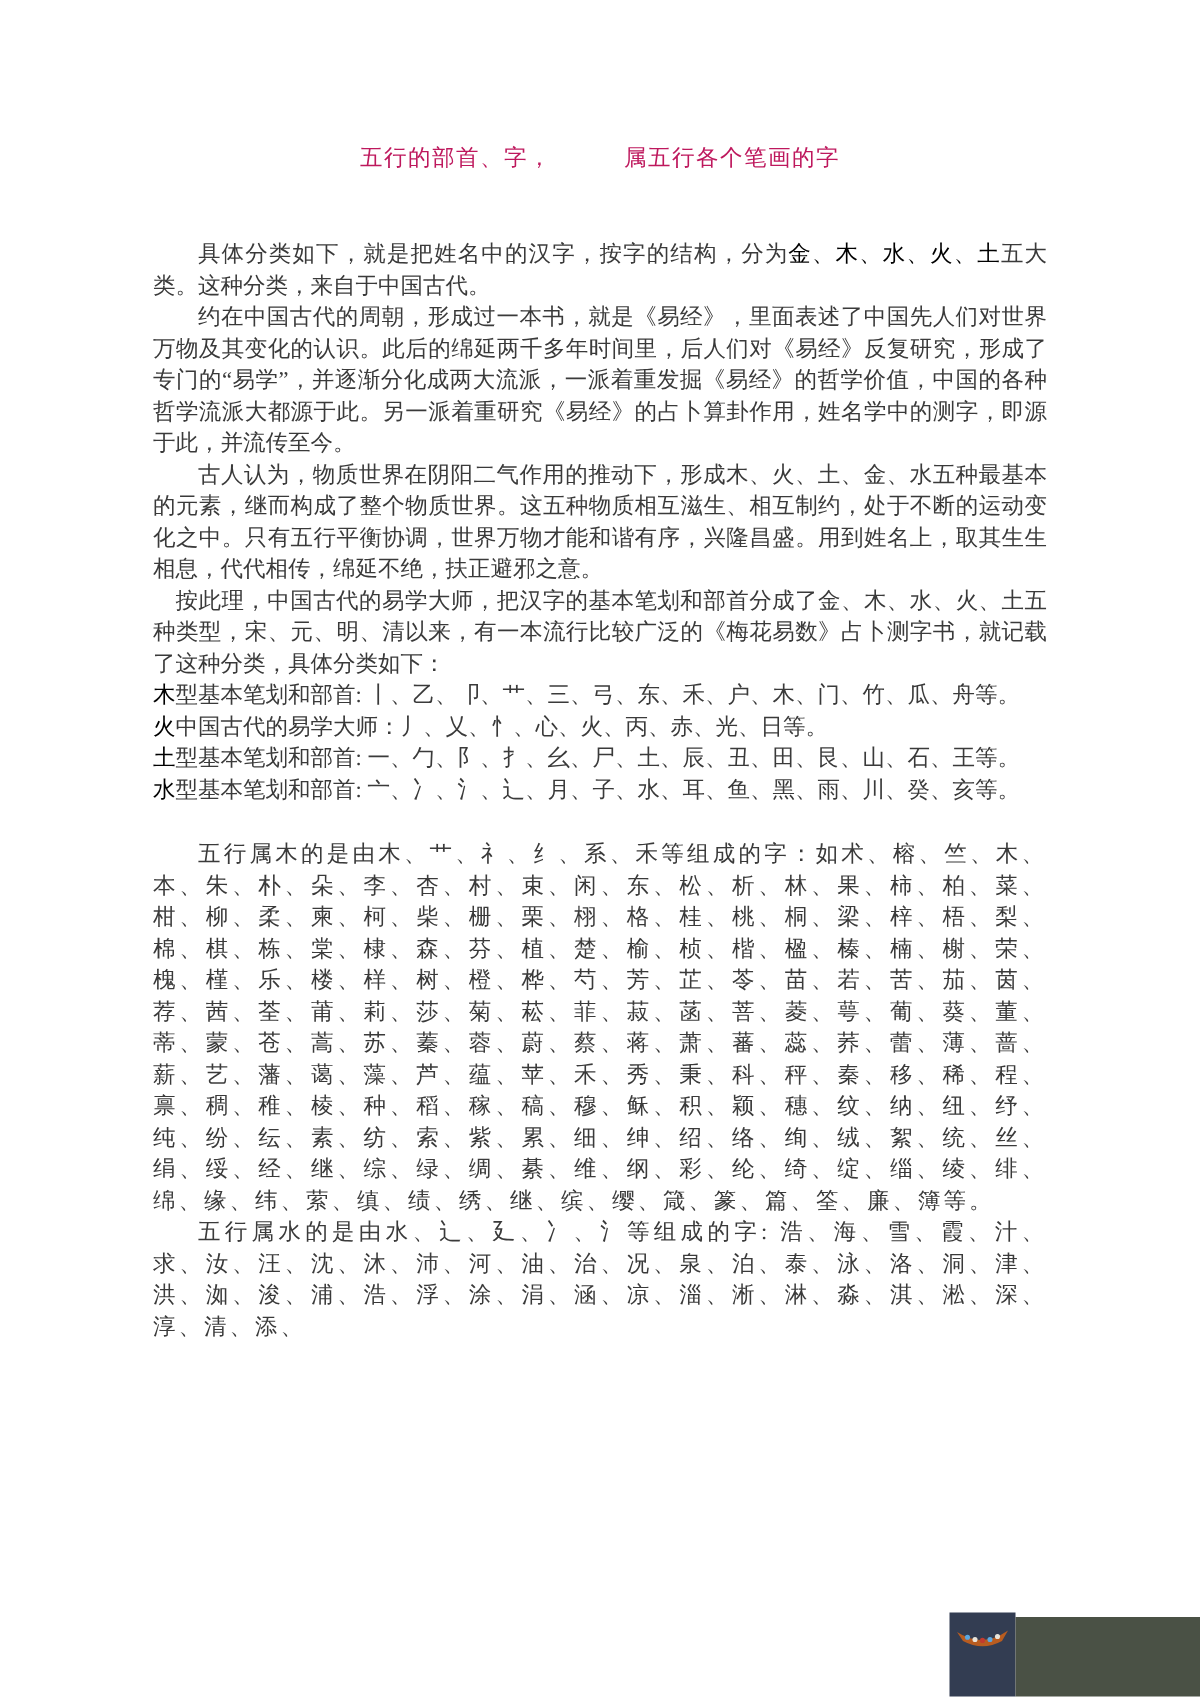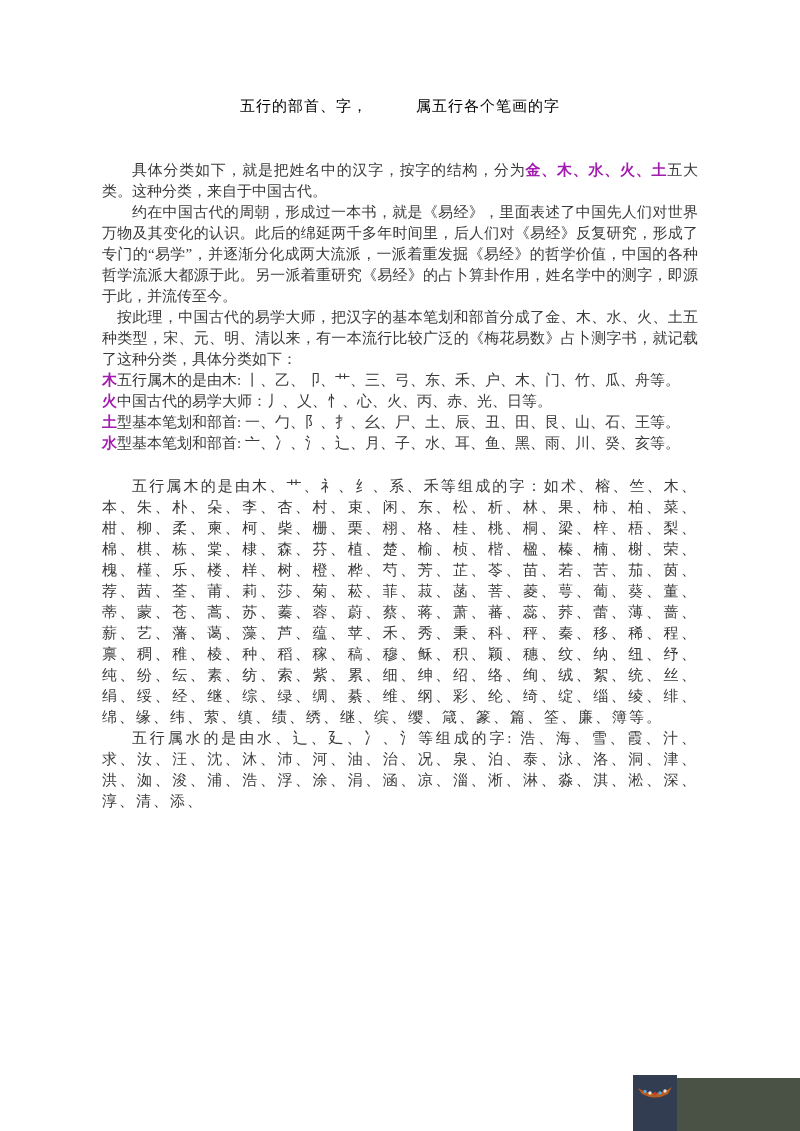--- a/index.html
+++ b/index.html
@@ -19,26 +19,26 @@
     line-height:21px;
     text-align:justify;
   }
   .title{
     margin-top:96px;
     margin-bottom:43px;
     text-align:center;
     white-space:pre-wrap;
     letter-spacing:1px;
     font-size:15px;
-    color:#000000;
+    color:#be185d;
   }
   p{margin:0;padding:0;}
   .indent2{text-indent:2em;}
   .indent1{text-indent:1em;}
-  b{color:#a21caf;font-weight:bold;}
+  b{color:#000000;font-weight:normal;}
   .u{text-decoration:underline;}
   .cat{margin:0;}
   .advice{margin-top:6px;}
   .charlist{
     margin-top:22px;
     letter-spacing:2px;
     text-align:justify;
   }
   .charlist.water{margin-top:0;}
   
@@ -63,24 +63,25 @@
 <body>
 
 <div class="doc">
 
   <div class="title">五行的部首、字，　　　属五行各个笔画的字</div>
 
   <p class="indent2"><span>具体分类如下，就是把姓名中的汉字，按字的结构，分为</span><b>金、木、水、火、土</b><span>五大类。这种分类，来自于中国古代。</span></p>
 
   <p class="indent2">约在中国古代的周朝，形成过一本书，就是《易经》，里面表述了中国先人们对世界万物及其变化的认识。此后的绵延两千多年时间里，后人们对《易经》反复研究，形成了专门的“易学”，并逐渐分化成两大流派，一派着重发掘《易经》的哲学价值，中国的各种哲学流派大都源于此。另一派着重研究《易经》的占卜算卦作用，姓名学中的测字，即源于此，并流传至今。</p>
 
+  <p class="indent2">古人认为，物质世界在阴阳二气作用的推动下，形成木、火、土、金、水五种最基本的元素，继而构成了整个物质世界。这五种物质相互滋生、相互制约，处于不断的运动变化之中。只有五行平衡协调，世界万物才能和谐有序，兴隆昌盛。用到姓名上，取其生生相息，代代相传，绵延不绝，扶正避邪之意。</p>
 
   <p class="indent1">按此理，中国古代的易学大师，把汉字的基本笔划和部首分成了金、木、水、火、土五种类型，宋、元、明、清以来，有一本流行比较广泛的《梅花易数》占卜测字书，就记载了这种分类，具体分类如下：</p>
 
-  <p class="cat"><b>木</b><span>五行属木的是由木: 丨、乙、卩、艹、三、弓、东、禾、户、木、门、竹、瓜、舟等。</span></p>
+  <p class="cat"><b>木</b><span>型基本笔划和部首: 丨、乙、卩、艹、三、弓、东、禾、户、木、门、竹、瓜、舟等。</span></p>
 
   <p class="cat"><b>火</b><span>中国古代的易学大师：丿、乂、忄、心、火、丙、赤、光、日等。</span></p>
 
   <p class="cat"><b>土</b><span>型基本笔划和部首: 一、勹、阝、扌、幺、尸、土、辰、丑、田、艮、山、石、王等。</span></p>
 
 
   <p class="cat"><b>水</b><span>型基本笔划和部首: 亠、冫、氵、辶、月、子、水、耳、鱼、黑、雨、川、癸、亥等。</span></p>
 
 
   <p class="indent2 charlist wood">五行属木的是由木、艹、礻、纟、系、禾等组成的字：如术、榕、竺、木、本、朱、朴、朵、李、杏、村、束、闲、东、松、析、林、果、柿、柏、菜、柑、柳、柔、柬、柯、柴、栅、栗、栩、格、桂、桃、桐、梁、梓、梧、梨、棉、棋、栋、棠、棣、森、芬、植、楚、榆、桢、楷、楹、榛、楠、榭、荣、槐、槿、乐、楼、样、树、橙、桦、芍、芳、芷、苓、苗、若、苦、茄、茵、荐、茜、荃、莆、莉、莎、菊、菘、菲、菽、菡、菩、菱、萼、葡、葵、董、蒂、蒙、苍、蒿、苏、蓁、蓉、蔚、蔡、蒋、萧、蕃、蕊、荞、蕾、薄、蔷、薪、艺、藩、蔼、藻、芦、蕴、苹、禾、秀、秉、科、秤、秦、移、稀、程、禀、稠、稚、棱、种、稻、稼、稿、穆、稣、积、颖、穗、纹、纳、纽、纾、纯、纷、纭、素、纺、索、紫、累、细、绅、绍、络、绚、绒、絮、统、丝、绢、绥、经、继、综、绿、绸、綦、维、纲、彩、纶、绮、绽、缁、绫、绯、绵、缘、纬、萦、缜、绩、绣、继、缤、缨、箴、篆、篇、筌、廉、簿等。</p>

